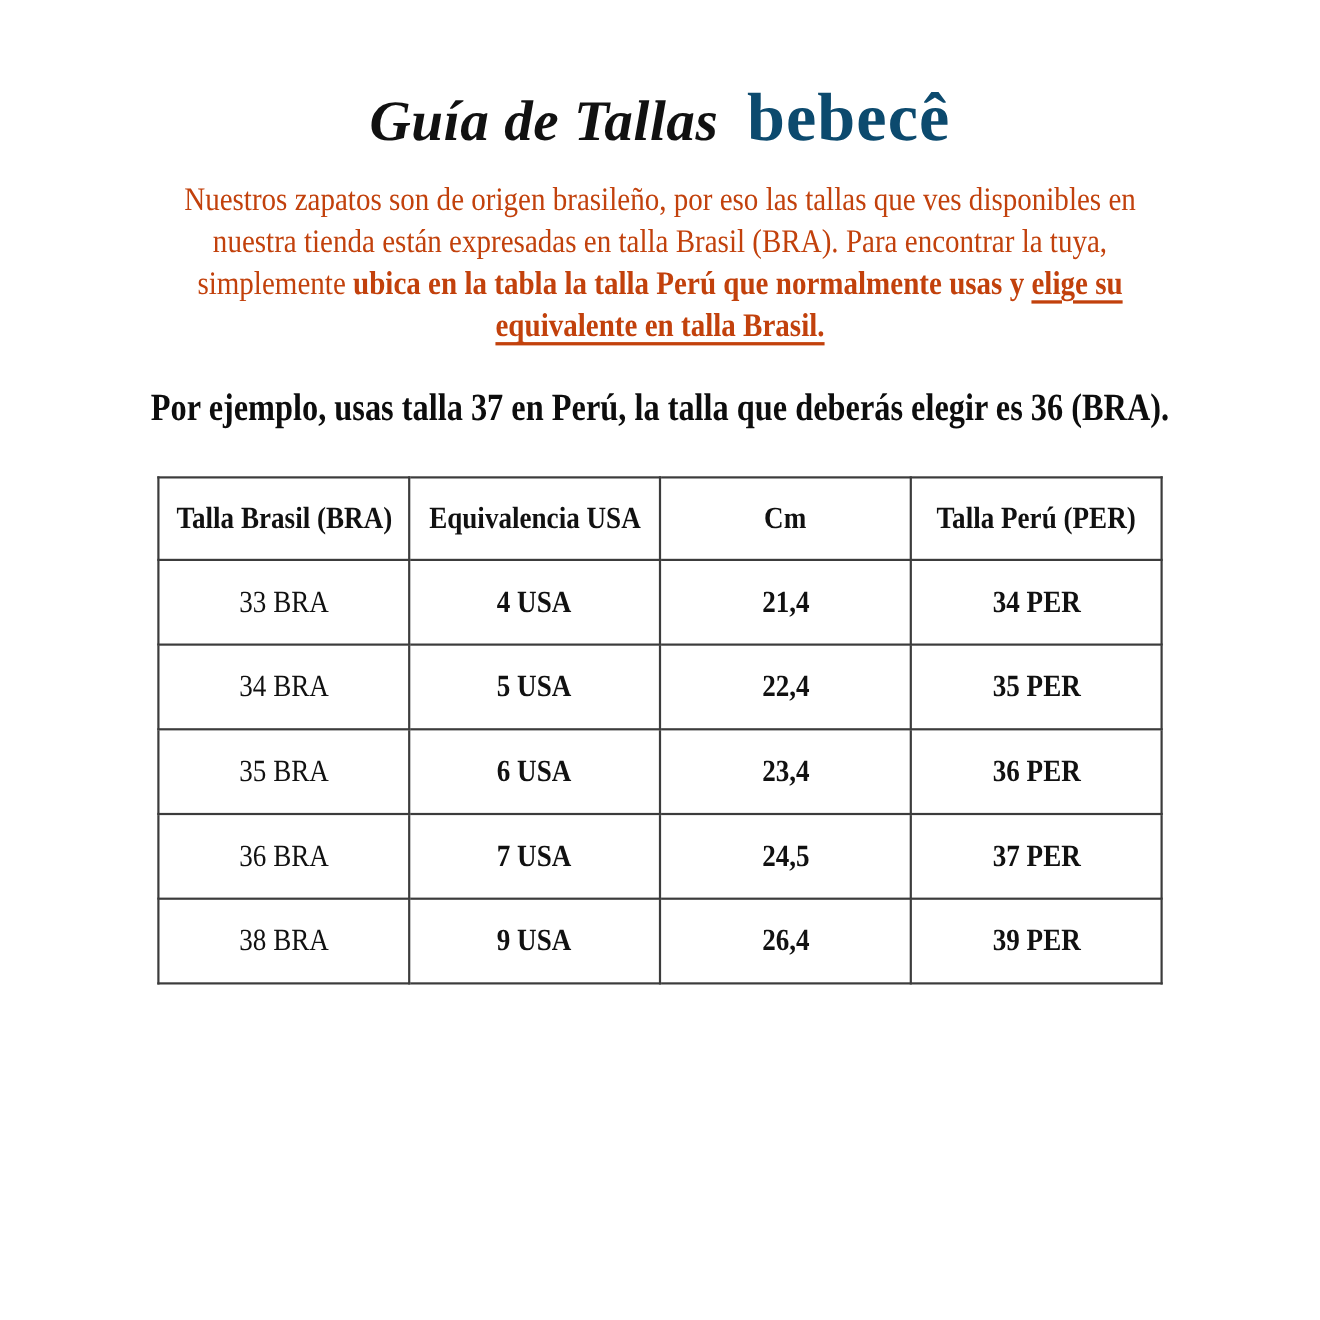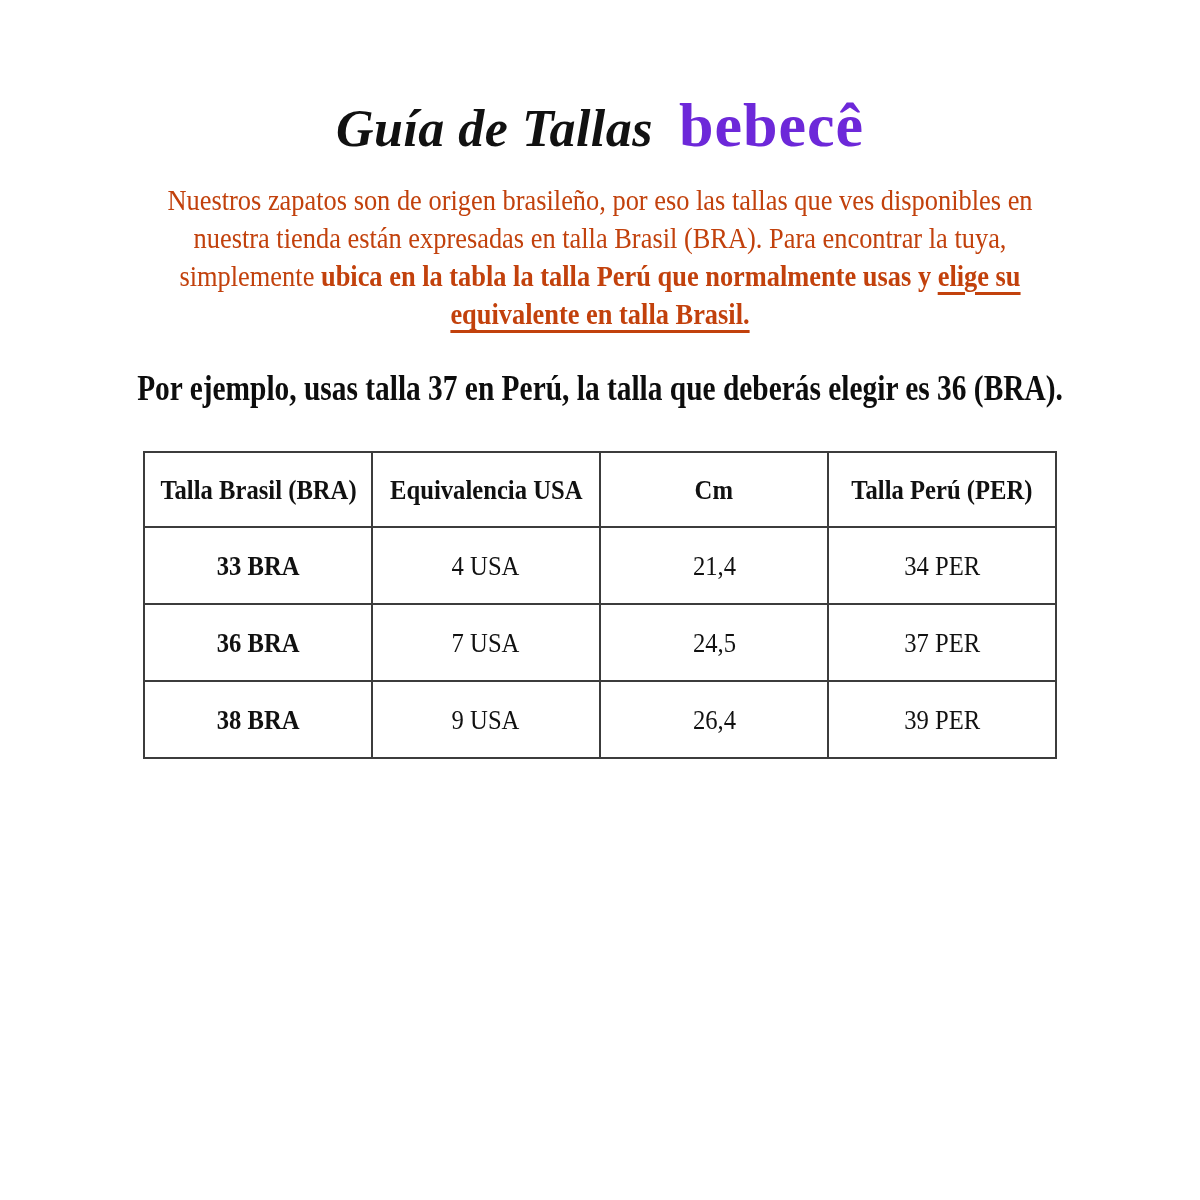--- a/index.html
+++ b/index.html
@@ -67,37 +67,37 @@
     table-layout: fixed;
   }
   .size-table th, .size-table td {
     border: 2px solid #3c3c3c;
     text-align: center;
     vertical-align: middle;
     font-size: 28px;
     padding: 0;
   }
   .size-table th { height: 75px; font-weight: bold; }
-  .size-table td { height: 77px; font-weight: normal; }
-  .size-table td:first-child { font-weight: bold; }
+  .size-table td { height: 77px; font-weight: bold; }
+  .size-table td:first-child { font-weight: normal; }
   .cnd {
     display: inline-block;
     transform: scaleX(0.88);
     transform-origin: 50% 50%;
     white-space: nowrap;
   }
 </style>
 </head>
 <body>
 
 <div class="page">
 
   <div class="header-row">
     <span class="page-title">Guía de Tallas</span>
-    <span class="brand-logo" style="color: #6d28d9; margin-top: 18px;">bebecê</span>
+    <span class="brand-logo" style="color: #0c4a6e;">bebecê</span>
   </div>
 
   <div class="intro">
       <div class="intro-line cnd-block"><span class="seg-regular">Nuestros zapatos son de origen brasileño, por eso las tallas que ves disponibles en</span></div>
       <div class="intro-line cnd-block"><span class="seg-regular">nuestra tienda están expresadas en talla Brasil (BRA). Para encontrar la tuya,</span></div>
       <div class="intro-line cnd-block"><span class="seg-regular">simplemente </span><span class="seg-bold">ubica en la tabla la talla Perú que normalmente usas y </span><span class="seg-bold-underline">elige su</span></div>
       <div class="intro-line cnd-block"><span class="seg-bold-underline">equivalente en talla Brasil.</span></div>
     </div>
 
   <div class="example">Por ejemplo, usas talla 37 en Perú, la talla que deberás elegir es 36 (BRA).</div>
@@ -120,21 +120,33 @@
       </tr>
     </thead>
     <tbody>
   <tr>
     <td><span class="cnd">33 BRA</span></td>
     <td><span class="cnd">4 USA</span></td>
     <td><span class="cnd">21,4</span></td>
     <td><span class="cnd">34 PER</span></td>
   </tr>
 
+  <tr>
+    <td><span class="cnd">34 BRA</span></td>
+    <td><span class="cnd">5 USA</span></td>
+    <td><span class="cnd">22,4</span></td>
+    <td><span class="cnd">35 PER</span></td>
+  </tr>
 
+  <tr>
+    <td><span class="cnd">35 BRA</span></td>
+    <td><span class="cnd">6 USA</span></td>
+    <td><span class="cnd">23,4</span></td>
+    <td><span class="cnd">36 PER</span></td>
+  </tr>
 
   <tr>
     <td><span class="cnd">36 BRA</span></td>
     <td><span class="cnd">7 USA</span></td>
     <td><span class="cnd">24,5</span></td>
     <td><span class="cnd">37 PER</span></td>
   </tr>
 
 
   <tr>

